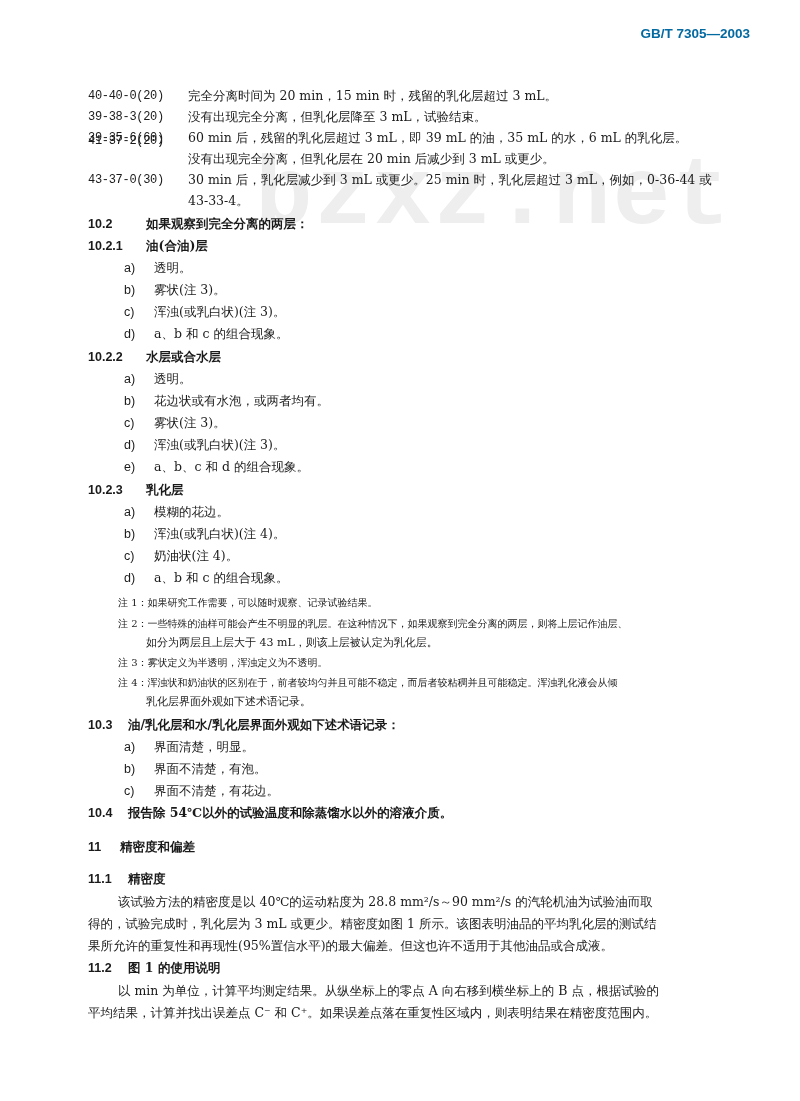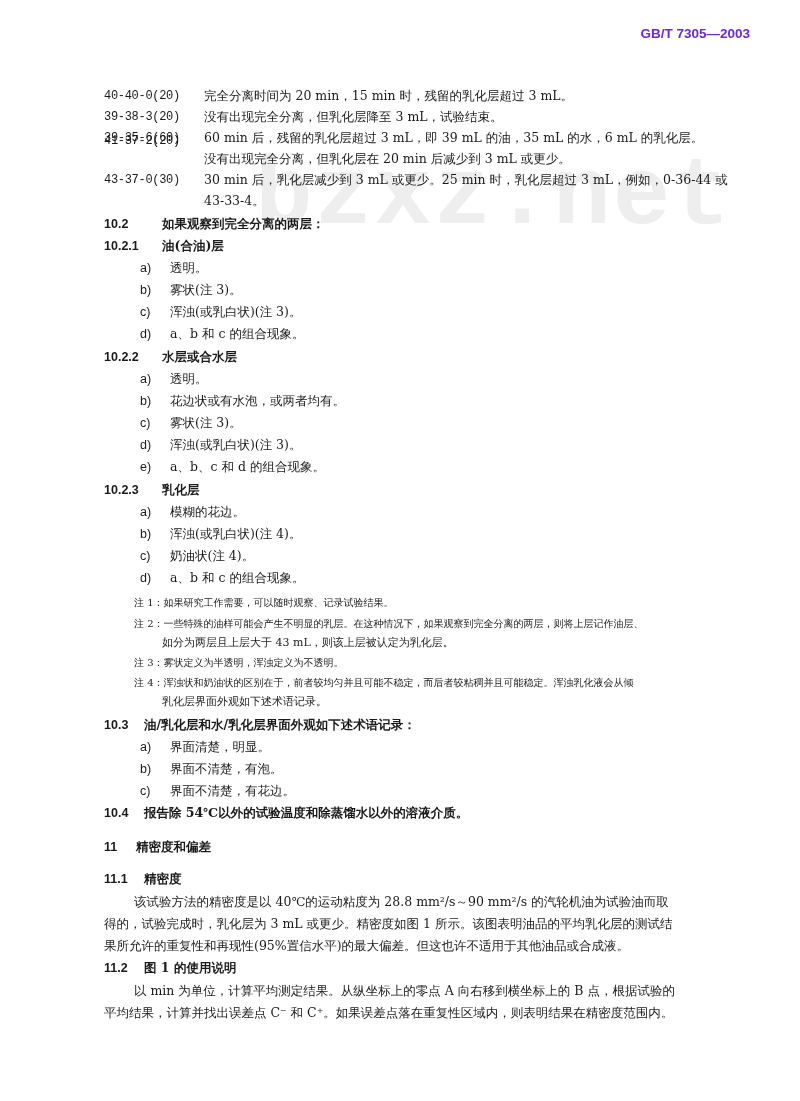--- a/index.html
+++ b/index.html
@@ -10,24 +10,24 @@
     }
     .watermark {
       position: absolute; left: 255px; top: 150px;
       font-family: Liberation Mono, monospace; font-weight: bold;
       font-size: 96px; color: #eeeeee; letter-spacing: 2px;
       line-height: 1; z-index: 0; user-select: none;
     }
     .header-code {
       position: absolute; right: 50px; top: 26px;
       font-family: "Liberation Sans", sans-serif; font-weight: bold; font-size: 13.5px;
-      color: #6d28d9;
+      color: #0369a1;
     }
     .content { position: absolute; left: 0; top: 0; width: 800px; z-index: 1; }
-    .line { position: absolute; white-space: nowrap; line-height: 18px; margin-left: 16px; }
+    .line { position: absolute; white-space: nowrap; line-height: 18px; }
     .res-code { left: 88px; width: 92px; font-family: "Liberation Mono", monospace; font-size: 12px; letter-spacing: -0.3px; }
     .res-desc { left: 188px; }
     .sec { left: 88px; font-weight: bold; }
     .sec-num { display: inline-block; min-width: 58px; font-family: "Liberation Sans", sans-serif; }
     .sec-num.short { min-width: 40px; }
     .item { left: 124px; }
     .item-label { display: inline-block; width: 30px; font-family: "Liberation Sans", sans-serif; }
     .note { left: 118px; font-size: 10px; }
     .note-cont { left: 146px; font-size: 11px; }
     .para { left: 118px; }

